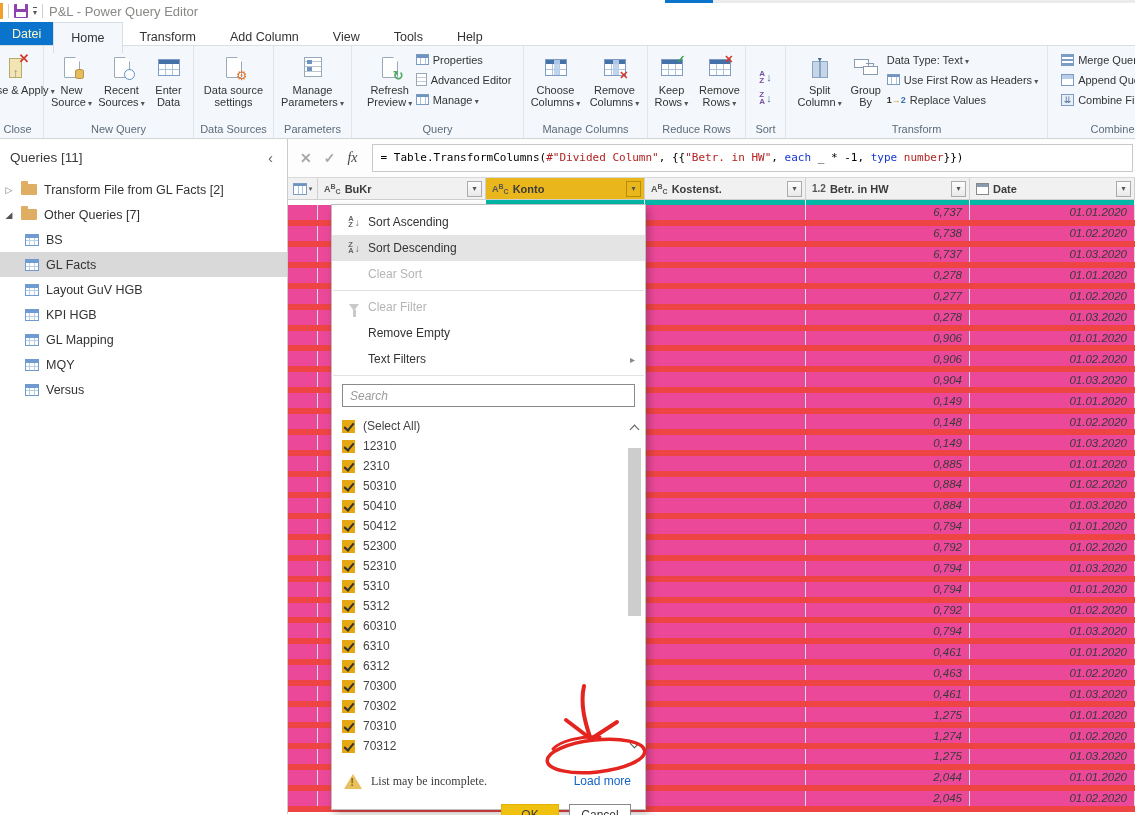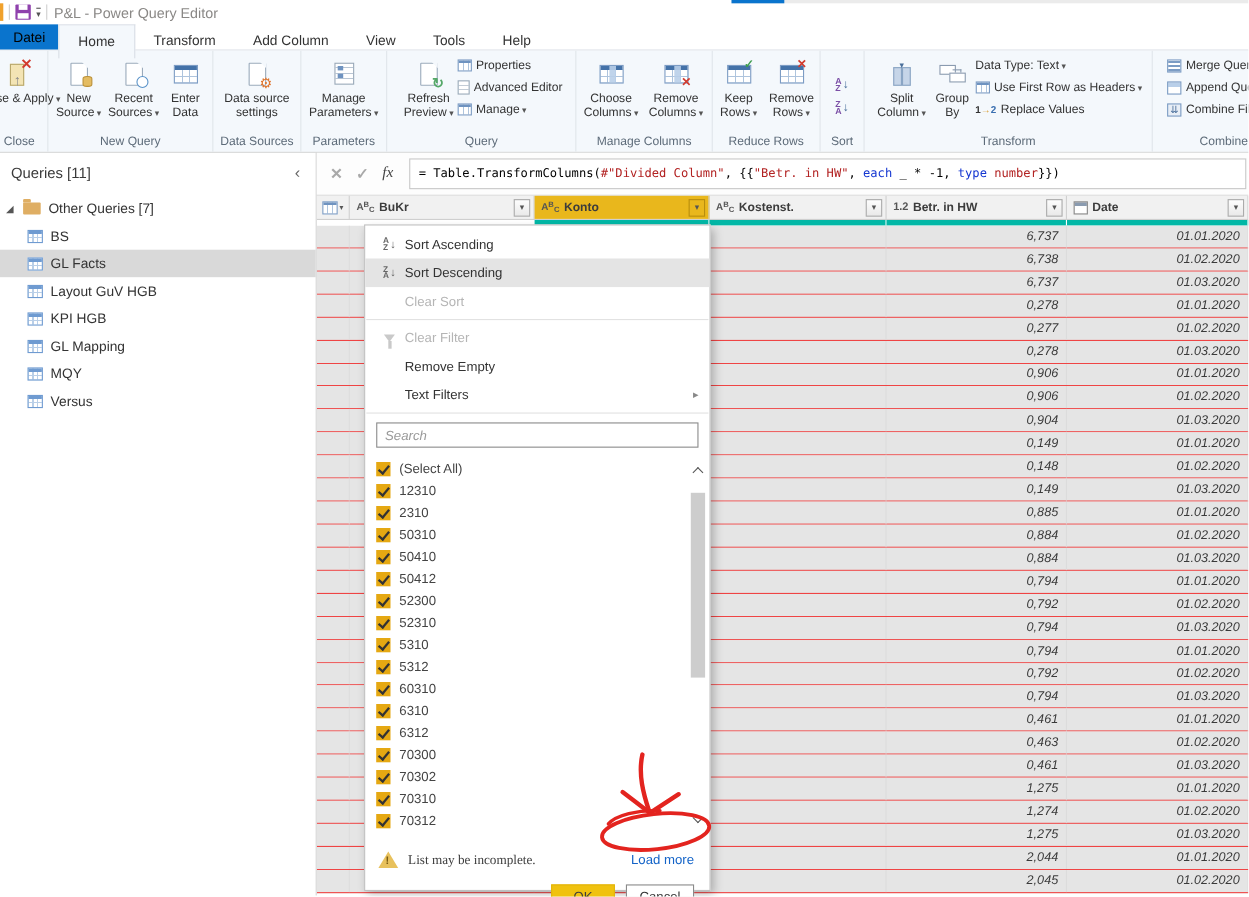--- a/index.html
+++ b/index.html
@@ -15,21 +15,21 @@
   .save-ico::before { content:""; position:absolute; left:3px; top:0; width:8px; height:5px; background:#fff; }
   .save-ico::after { content:""; position:absolute; left:2px; bottom:1px; width:10px; height:5px; background:#fff; }
   .qat-caret { font-size:8px; color:#555; border-top:1px solid #555; line-height:7px; padding-top:1px; }
   .win-title { color:#8a8886; font-size:13px; margin-left:6px; }
   .progress-track { position:absolute; top:0; left:665px; width:470px; height:3px; background:#ebebeb; }
   .progress-fill { width:48px; height:3px; background:#0a74cd; }
 
   
   .tabrow { height:24px; display:flex; align-items:stretch; background:#fff; border-bottom:1px solid #d9dee5; }
   .tab { display:flex; align-items:center; padding:15px 17px; color:#333; font-size:12.5px; cursor:default; }
-  .tab.file { background:#0a74cd; color:#000000; padding:0 12px; }
+  .tab.file { background:#0a74cd; color:#fef9c3; padding:0 12px; }
   .tab.selected { background:#f4f8fc; border:1px solid #d9dee5; border-bottom:none; margin-bottom:-1px; }
 
   
   .ribbon { height:93px; background:#f4f8fc; border-bottom:1px solid #d4d4d4; display:flex; overflow:hidden; margin-left:-8px; width:1143px; }
   .rgroup { display:flex; flex-direction:column; border-right:1px solid #e0e5ea; padding:3px 2px 1px 2px; flex:none; }
   .rgroup-body { flex:1; display:flex; align-items:flex-start; justify-content:center; }
   .glabel { text-align:center; font-size:11px; color:#5d6b79; padding:1px 0 2px; }
   .rbtn { display:flex; flex-direction:column; align-items:center; text-align:center; font-size:11px; line-height:12px; color:#333; padding:3px 2px 1px; flex:none; }
   .rbtn .ic { height:30px; display:flex; align-items:center; justify-content:center; margin-bottom:2px; }
   .caret::after { content:" ▾"; font-size:8px; color:#555; }
@@ -131,21 +131,21 @@
   .col.t-number .tico.num12 { display:inline; font-size:10px; }
   .col.t-date .tico.cal { display:inline-block; }
   .tico.abc .s1 { font-size:7px; vertical-align:3px; }
   .tico.abc .s2 { font-size:7px; vertical-align:-2px; }
   .tico.cal { width:13px; height:12px; border:1px solid #888; background:linear-gradient(#8a9bb0 0 3px, #fff 3px); }
   .quality { display:flex; height:5px; }
   .qseg { height:5px; flex:none; border-right:1px solid #fff; }
   .qseg.on { background:#02b7a6; }
   .qseg.k-rownum{width:30px} .qseg.k-bukr{width:168px} .qseg.k-konto{width:159px} .qseg.k-kostenst{width:161px} .qseg.k-betr{width:164px} .qseg.k-date{width:165px}
   .rows { position:absolute; top:27px; left:0; right:0; bottom:0; overflow:hidden; }
-  .trow { display:flex; height:20.93px; border-bottom:1px solid #ef4444; background:#e5e5e5; }
+  .trow { display:flex; height:20.93px; border-bottom:6px solid #ef4444; background:#ec4899; }
   .cell { flex:none; border-right:1px solid #dcdcdc; padding:0 7px; display:flex; align-items:center; }
   .cell-rownum{width:30px} .cell-bukr{width:168px} .cell-konto{width:159px} .cell-kostenst{width:161px} .cell-betr{width:164px} .cell-date{width:165px}
   .cell.num { justify-content:flex-end; font-style:italic; font-size:11.5px; color:#3a3a3a; }
 
   
   .fpanel { position:absolute; left:331px; top:204px; width:315px; height:606px; background:#fff; border:1px solid #bfbfbf; box-shadow:3px 4px 8px rgba(0,0,0,.25); z-index:20; display:flex; flex-direction:column; }
   .mitem { height:26px; display:flex; align-items:center; padding-left:8px; font-size:12px; color:#333; flex:none; }
   .mitem .mico { width:28px; flex:none; display:flex; align-items:center; justify-content:center; }
   .mitem.hl { background:#e4e4e4; }
   .mitem.disabled { color:#b5b5b5; }
@@ -449,20 +449,26 @@
 
 <div class="main">
 
   <div class="sidebar">
     <div class="sb-head">
       <span class="sb-title">Queries [11]</span>
       <span class="sb-collapse">‹</span>
     </div>
     <div>
 
+        <div class="qitem t-folder collapsed">
+          <span class="chev"></span>
+          <span class="folder-ico"></span>
+
+          <span class="qlabel">Transform File from GL Facts [2]</span>
+        </div>
 
         <div class="qitem t-folder expanded">
           <span class="chev"></span>
           <span class="folder-ico"></span>
 
           <span class="qlabel">Other Queries [7]</span>
         </div>
 
         <div class="qitem t-query">
 

